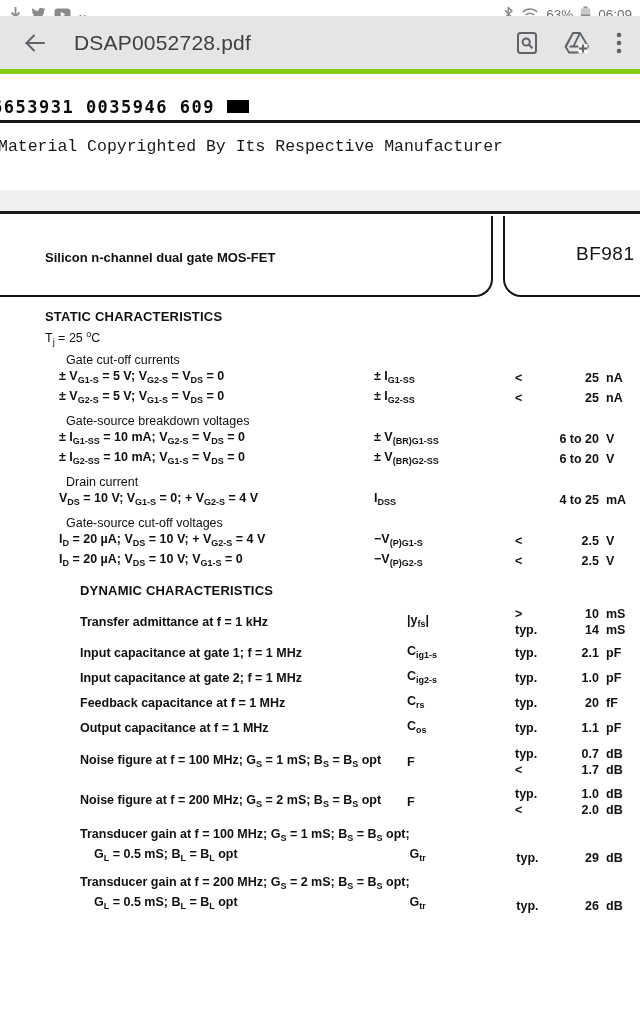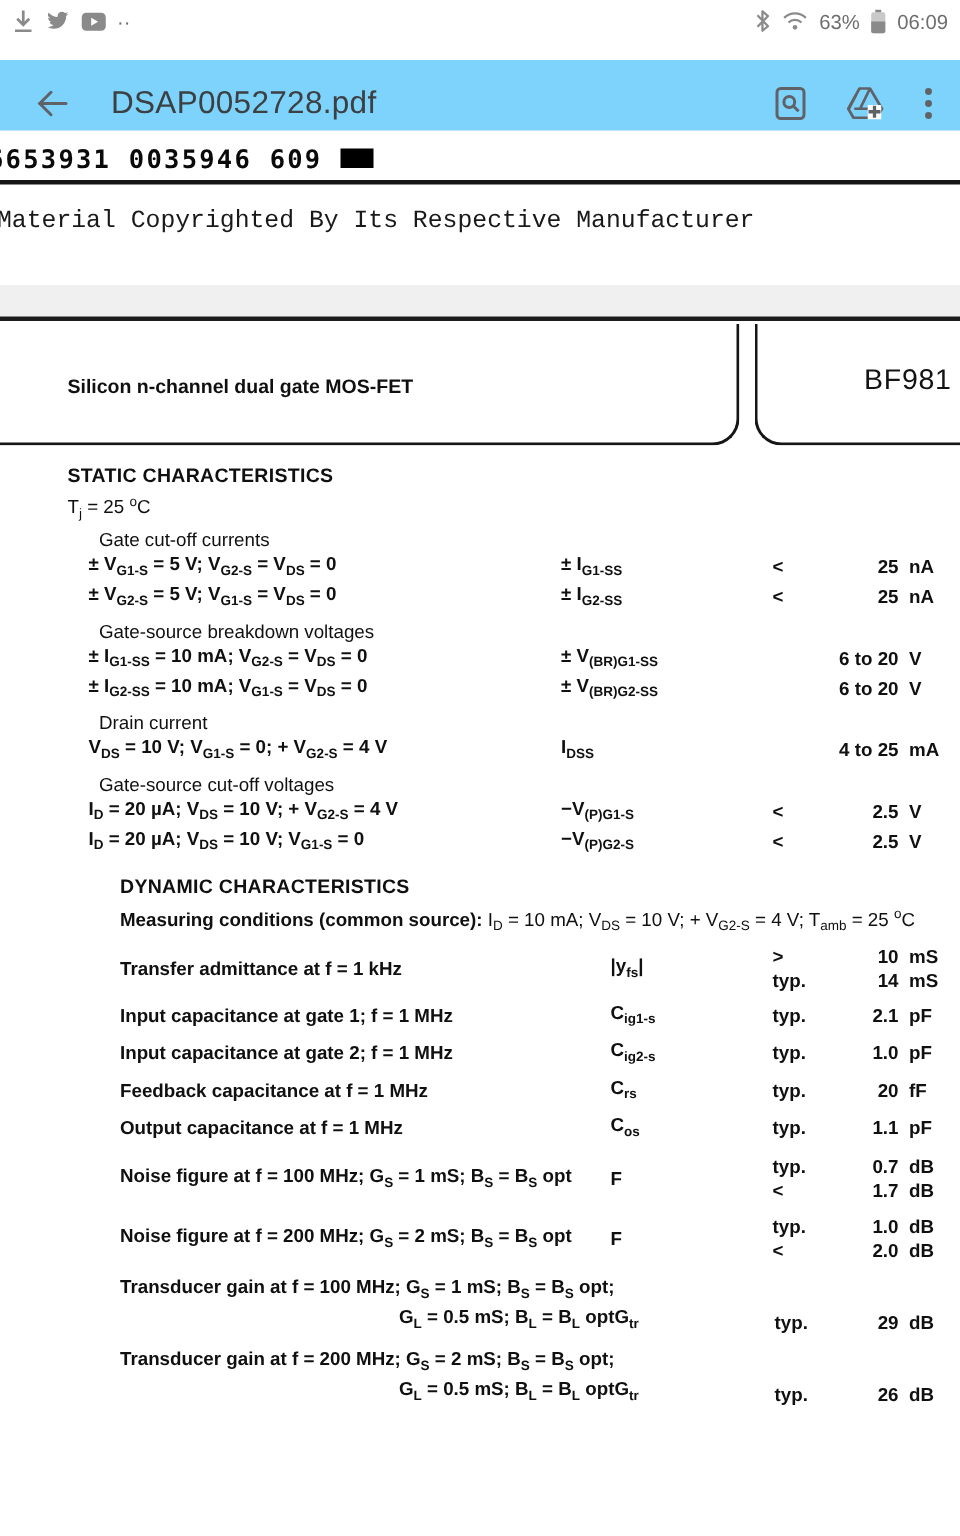--- a/index.html
+++ b/index.html
@@ -13,23 +13,23 @@
   #status-bar{
     position:absolute; top:0; left:0; width:640px; height:28px;
     display:flex; align-items:center; justify-content:space-between;
     padding:0 8px; background:#fff;
   }
   .sb-left,.sb-right{ display:flex; align-items:center; gap:7px; }
   .sb-icon{ display:inline-flex; align-items:center; }
   .sb-text{ font-size:13.5px; color:#6e6e6e; }
   
   #app-bar{
-    position:absolute; top:40px; left:0; width:640px; height:58px;
-    display:flex; align-items:center; background:#7dd3fc;
-    border-bottom:1px solid #84cc16;
+    position:absolute; top:16px; left:0; width:640px; height:58px;
+    display:flex; align-items:center; background:#e5e5e5;
+    border-bottom:5px solid #84cc16;
   }
   #back-btn{ margin-left:24px; display:inline-flex; cursor:pointer; }
   #doc-title{ margin-left:28px; font-size:21px; color:#3c4043; letter-spacing:0.2px; flex:1;
               white-space:nowrap; overflow:hidden; }
   .ab-actions{ display:flex; align-items:center; gap:26px; margin-right:18px; }
   .ab-icon{ display:inline-flex; cursor:pointer; }
   
   #pdf-viewport{ position:absolute; top:87px; left:0; width:640px; height:937px; background:#fff; }
   #ocr-line{
     position:absolute; top:10px; left:-8px; white-space:nowrap;
@@ -68,21 +68,21 @@
   .val-line .val{ flex:1; text-align:right; }
   .val-line .unit{ width:27px; padding-left:7px; }
   .static-row{ font-weight:bold;gap:33px; }
   .static-row .cond{ font-weight:bold; }
   #dynamic-section{ margin-top:12px;padding-left:35px; }
   .conditions-line{ margin:6px 0 2px 45px; }
   .conditions-line .lead{ font-weight:bold; }
   .dyn-row{ margin-top:5px; font-weight:bold; }
   .dyn-row.tall{ margin-top:8px; }
   .dyn-row.bottom{ align-items:flex-end; }
-  .cond .cond2{ display:block; padding-left:14px;text-align:right; }
+  .cond .cond2{ display:block; padding-left:14px; }
 </style>
 </head>
 <body>
 
 <div id="status-bar">
   <div class="sb-left">
     <span class="sb-icon">
       <svg width="15" height="16" viewBox="0 0 15 16">
           <g stroke="#8a8a8a" stroke-width="1.8" fill="none">
             <path d="M7.5 1v8.5"></path>
@@ -263,21 +263,20 @@
               <span class="qual">&lt;</span>
               <span class="val">2.5</span>
               <span class="unit">V</span>
             </div>
           </div>
         </div>
       </div>
 
     <div id="dynamic-section">
       <div class="sec-title">DYNAMIC CHARACTERISTICS</div>
-      <div class="conditions-line"><span class="lead">Measuring conditions (common source):</span><span class="rest"> I<sub>D</sub> = 10 mA; V<sub>DS</sub> = 10 V; + V<sub>G2-S</sub>  = 4 V; T<sub>amb</sub> = 25 <sup>o</sup>C</span></div>
       <div id="dynamic-rows">
           <div class="row dyn-row tall">
             <div class="cond">Transfer admittance at f = 1 kHz</div>
             <div class="sym">|y<sub>fs</sub>|</div>
             <div class="vals">
               <div class="val-line">
                 <span class="qual">&gt;</span>
                 <span class="val">10</span>
                 <span class="unit">mS</span>
               </div>

